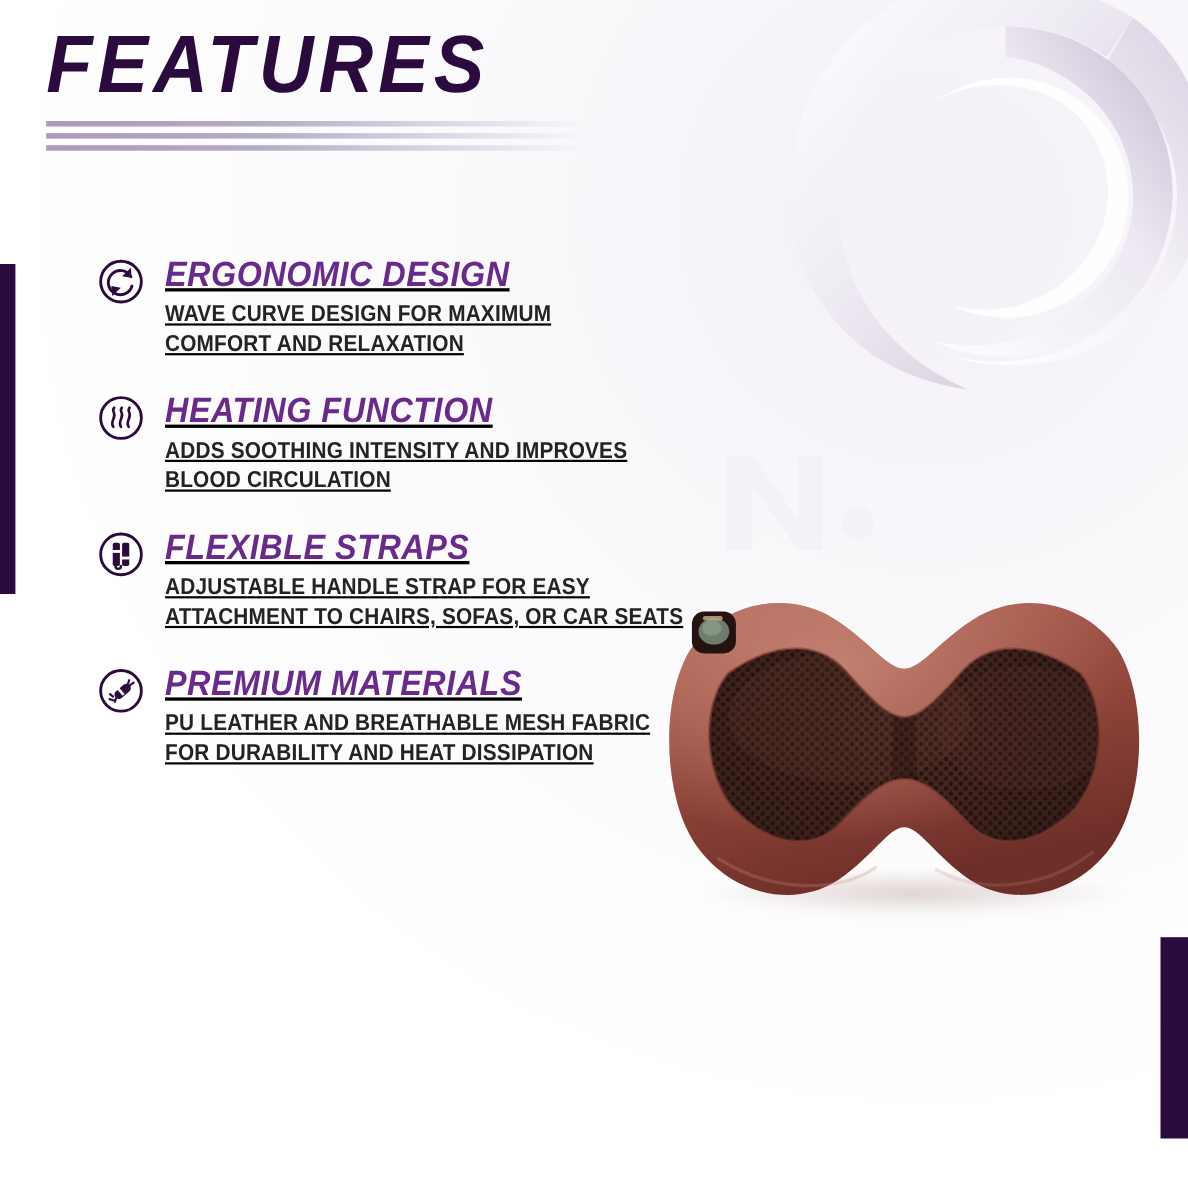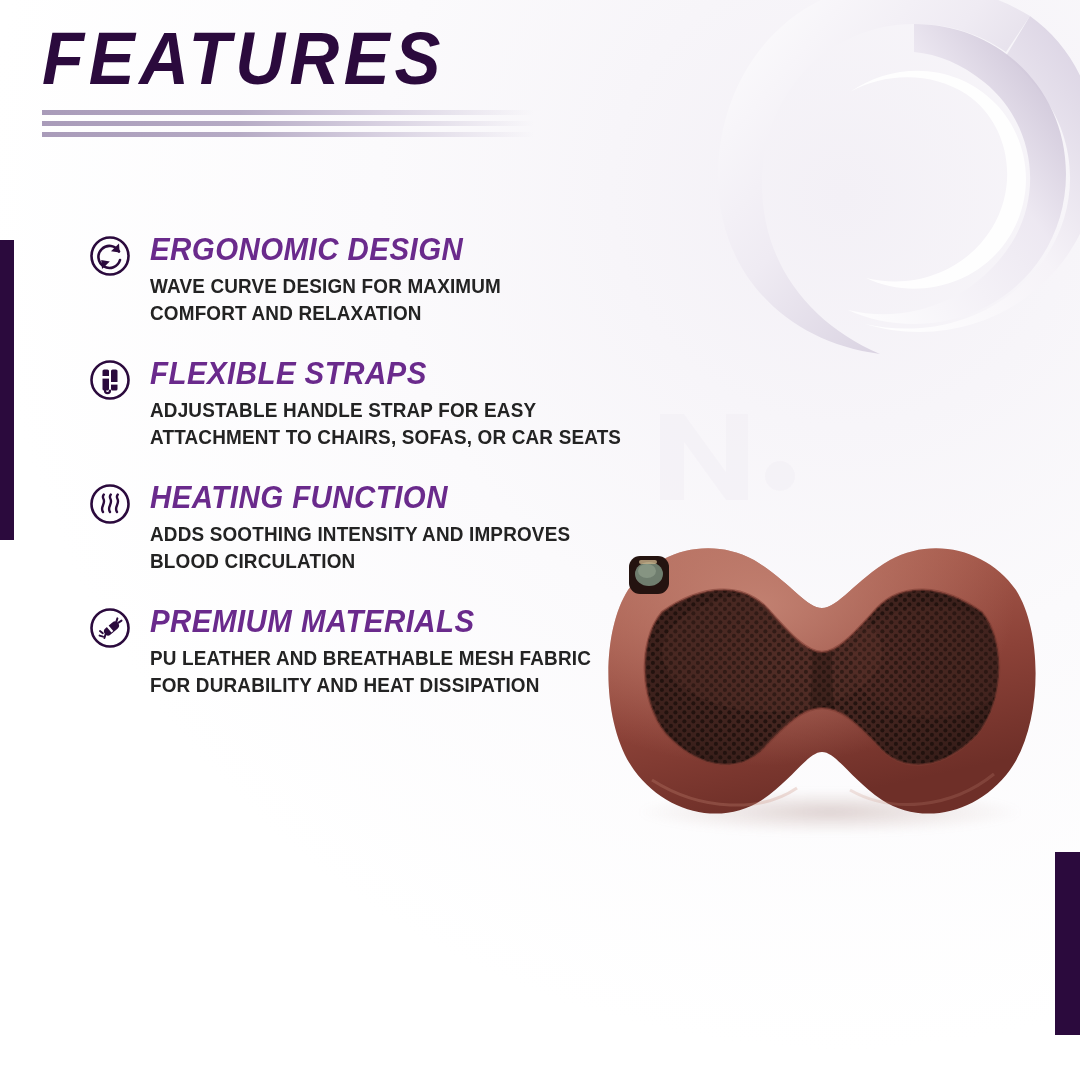--- a/index.html
+++ b/index.html
@@ -69,20 +69,21 @@
     height:5px;
     margin-bottom:6px;
     background:linear-gradient(to right,#a99bb9 0%,#b6abc5 40%,#d9d2e2 70%,rgba(255,255,255,0) 100%);
   }
 
   
   .features {
     position:absolute;
     left:88px; top:232px;
     width:530px;
+    text-decoration:underline;
   }
   .feature {
     display:flex;
     align-items:flex-start;
     margin-bottom:29px;
   }
   .feature-icon {
     flex:0 0 auto;
     width:44px; height:44px;
     margin-top:2px;
@@ -196,50 +197,50 @@
           <div>WAVE CURVE DESIGN FOR MAXIMUM</div>
           <div>COMFORT AND RELAXATION</div>
         </div>
       </div>
     </div>
 
     <div class="feature">
       <div class="feature-icon">
         <svg viewBox="0 0 44 44" width="44" height="44">
           <circle cx="22" cy="22" r="18.5" fill="none" stroke="#2b0a3d" stroke-width="2.6"></circle>
+          <path d="M15 30 C 11.5 25 18 22 15.5 17 C 14.6 15.3 14.8 13.8 15.8 12.6" fill="none" stroke="#2b0a3d" stroke-width="2.4" stroke-linecap="round"></path>
+          <path d="M22 30 C 18.5 25 25 22 22.5 17 C 21.6 15.3 21.8 13.8 22.8 12.6" fill="none" stroke="#2b0a3d" stroke-width="2.4" stroke-linecap="round"></path>
+          <path d="M29 30 C 25.5 25 32 22 29.5 17 C 28.6 15.3 28.8 13.8 29.8 12.6" fill="none" stroke="#2b0a3d" stroke-width="2.4" stroke-linecap="round"></path>
+        </svg>
+      </div>
+      <div class="feature-body">
+        <div class="feature-title">HEATING FUNCTION</div>
+        <div class="feature-desc">
+          <div>ADDS SOOTHING INTENSITY AND IMPROVES</div>
+          <div>BLOOD CIRCULATION</div>
+        </div>
+      </div>
+    </div>
+
+    <div class="feature">
+      <div class="feature-icon">
+        <svg viewBox="0 0 44 44" width="44" height="44">
+          <circle cx="22" cy="22" r="18.5" fill="none" stroke="#2b0a3d" stroke-width="2.6"></circle>
           <rect x="14.5" y="11.5" width="6.5" height="21" rx="1.6" fill="#2b0a3d"></rect>
           <rect x="23" y="11.5" width="6.5" height="21" rx="1.6" fill="#2b0a3d"></rect>
           <rect x="14" y="18" width="7.5" height="2.6" fill="#ffffff"></rect>
           <rect x="22.5" y="24" width="7.5" height="2.6" fill="#ffffff"></rect>
           <path d="M17 32.5 C 17 36 22 36 22 32.5" fill="none" stroke="#2b0a3d" stroke-width="2.2" stroke-linecap="round"></path>
         </svg>
       </div>
       <div class="feature-body">
         <div class="feature-title">FLEXIBLE STRAPS</div>
         <div class="feature-desc">
           <div>ADJUSTABLE HANDLE STRAP FOR EASY</div>
           <div>ATTACHMENT TO CHAIRS, SOFAS, OR CAR SEATS</div>
-        </div>
-      </div>
-    </div>
-
-    <div class="feature">
-      <div class="feature-icon">
-        <svg viewBox="0 0 44 44" width="44" height="44">
-          <circle cx="22" cy="22" r="18.5" fill="none" stroke="#2b0a3d" stroke-width="2.6"></circle>
-          <path d="M15 30 C 11.5 25 18 22 15.5 17 C 14.6 15.3 14.8 13.8 15.8 12.6" fill="none" stroke="#2b0a3d" stroke-width="2.4" stroke-linecap="round"></path>
-          <path d="M22 30 C 18.5 25 25 22 22.5 17 C 21.6 15.3 21.8 13.8 22.8 12.6" fill="none" stroke="#2b0a3d" stroke-width="2.4" stroke-linecap="round"></path>
-          <path d="M29 30 C 25.5 25 32 22 29.5 17 C 28.6 15.3 28.8 13.8 29.8 12.6" fill="none" stroke="#2b0a3d" stroke-width="2.4" stroke-linecap="round"></path>
-        </svg>
-      </div>
-      <div class="feature-body">
-        <div class="feature-title">HEATING FUNCTION</div>
-        <div class="feature-desc">
-          <div>ADDS SOOTHING INTENSITY AND IMPROVES</div>
-          <div>BLOOD CIRCULATION</div>
         </div>
       </div>
     </div>
 
     <div class="feature">
       <div class="feature-icon">
         <svg viewBox="0 0 44 44" width="44" height="44">
           <circle cx="22" cy="22" r="18.5" fill="none" stroke="#2b0a3d" stroke-width="2.6"></circle>
           <rect x="15" y="18.5" width="17" height="8" rx="4" transform="rotate(-40 23.5 22.5)" fill="#2b0a3d"></rect>
           <rect x="20.4" y="18.2" width="2.4" height="8.6" transform="rotate(-40 21.6 22.5)" fill="#ffffff"></rect>

